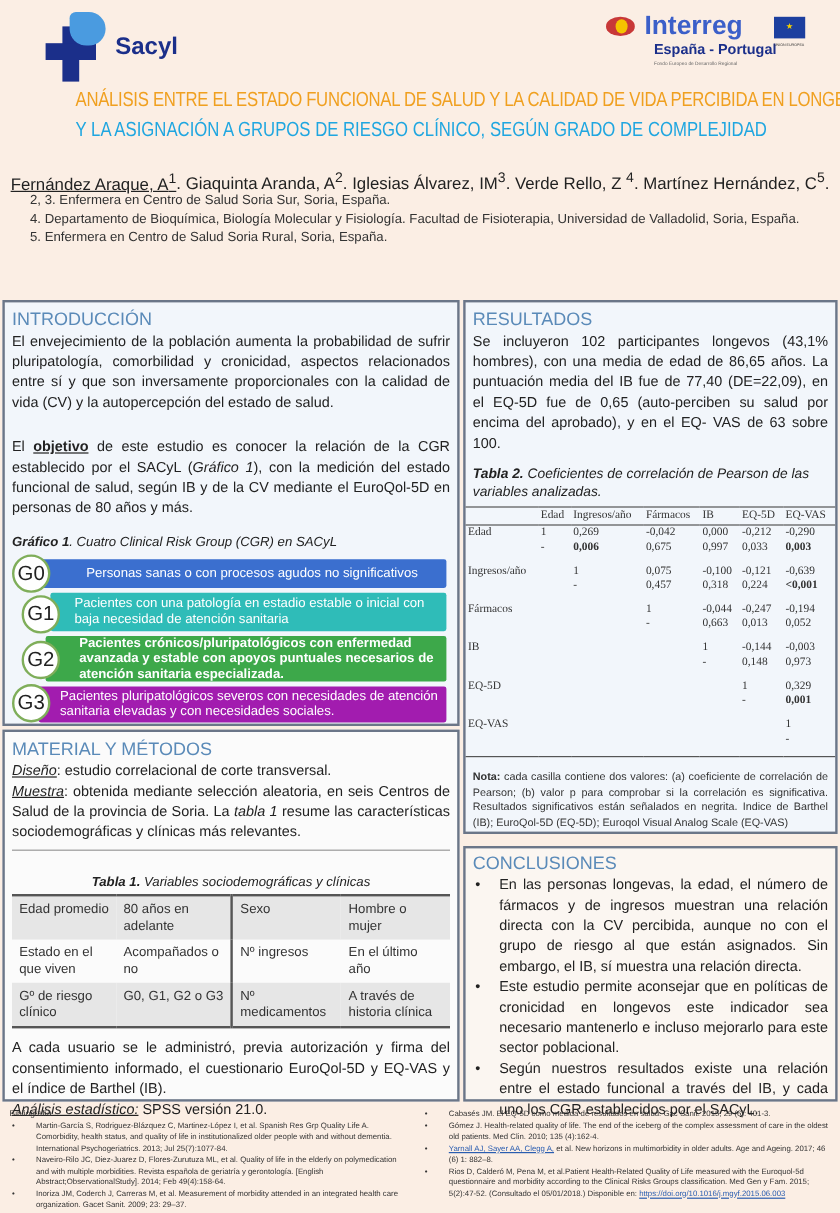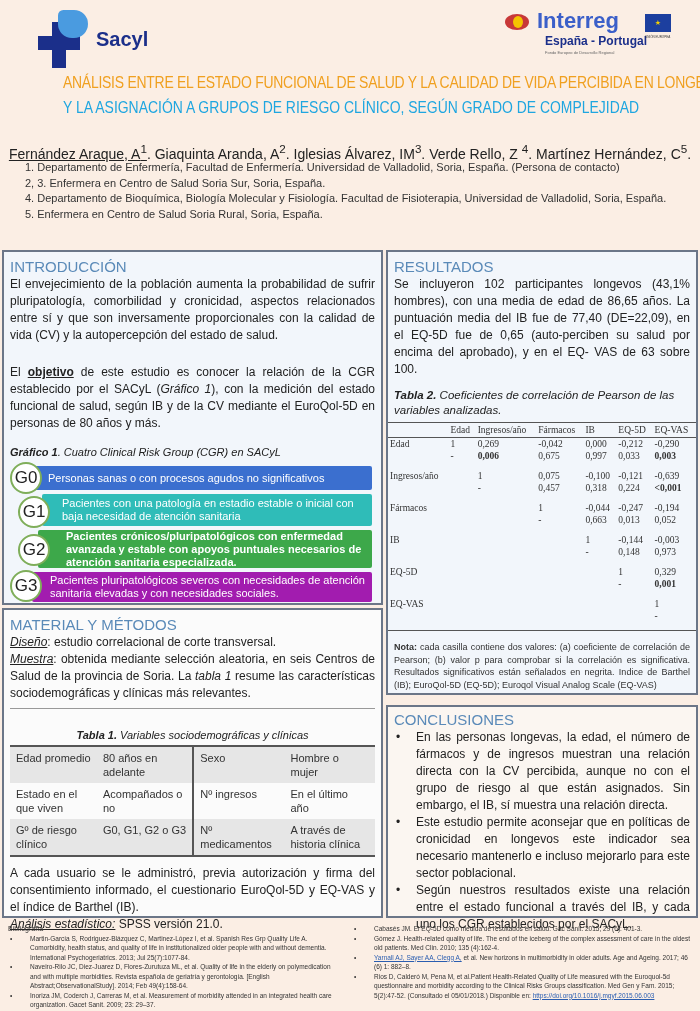--- a/index.html
+++ b/index.html
@@ -23,21 +23,21 @@
   .authors { position: absolute; left: 0; top: 125px; width: 700px; text-align: center; font-size: 14px; color: #222; margin-top: 17px; }
   .authors u { text-decoration: underline; }
   .affil { position: absolute; left: 25px; top: 160px; width: 660px; font-size: 11px; line-height: 15.5px; color: #333; }
   .panel { position: absolute; background: #f2f6fb; border: 2px solid #6b7688; border-radius: 0; }
   .panel-warm { background: #fbf6f1; }
   .sec-title { font-size: 15px; color: #5a8ab8; font-weight: normal; margin-bottom: 1px; }
   .text { font-size: 12px; line-height: 17px; text-align: justify; color: #222; }
   .intro { left: 2px; top: 250px; width: 381px; height: 355px; padding: 6px 6px; }
   .g-caption { font-size: 11px; font-style: italic; margin-top: 14px; }
   .cgr { position: relative; margin-top: 6px; height: 138px; }
-  .cgr-bar { position: absolute; color: #fff; font-size: 11px; line-height: 13px; padding-left: 6px; display: flex; align-items: center; border-radius: 2px; }
+  .cgr-bar { position: absolute; color: #fff; font-size: 11px; line-height: 13px; padding-left: 6px; display: flex; align-items: center; border-radius: 2px; justify-content: center; }
   .cgr-circle { position: absolute; width: 32px; height: 32px; border-radius: 50%; background: #fff; border: 2px solid #7fae5a; font-size: 17px; color: #222; display: flex; align-items: center; justify-content: center; z-index: 2; }
   .methods { left: 2px; top: 608px; width: 381px; height: 310px; padding: 6px 6px; background: #fbfbfb; }
   .t1-caption { text-align: center; font-size: 11px; font-style: italic; margin-top: 6px; padding-top: 20px; border-top: 1px solid #999; }
   .t1 { width: 100%; border-collapse: collapse; margin-top: 4px; border-top: 2px solid #555; border-bottom: 2px solid #555; font-size: 11px; color: #333; }
   .t1 td { padding: 4px 6px; vertical-align: top; line-height: 14px; }
   .t1 tr:nth-child(odd) { background: #e6e6e6; }
   .t1 td.sep { border-left: 2px solid #555; }
   .results { left: 386px; top: 250px; width: 312px; height: 445px; padding: 6px 6px; }
   .t2-caption { font-size: 11.5px; font-style: italic; margin-top: 10px; line-height: 15px; }
   .t2 { width: calc(100% + 12px); margin-left: -6px; border-collapse: collapse; font-family: "Liberation Serif", serif; font-size: 9.5px; color: #333; margin-top: 4px; border-top: 1px solid #555; border-bottom: 1px solid #555; }
@@ -83,21 +83,20 @@
 
 <div class="authors">
   <u><span>Fernández Araque, A</span><sup>1</sup></u><span>. </span>
   <span>Giaquinta Aranda, A</span><sup>2</sup><span>. </span>
   <span>Iglesias Álvarez, IM</span><sup>3</sup><span>. </span>
   <span>Verde Rello, Z </span><sup>4</sup><span>. </span>
   <span>Martínez Hernández, C</span><sup>5</sup><span>.</span>
 </div>
 
 <div class="affil">
-  <div>1. Departamento de Enfermería, Facultad de Enfermería. Universidad de Valladolid, Soria, España. (Persona de contacto)</div>
   <div>2, 3. Enfermera en Centro de Salud Soria Sur, Soria, España.</div>
   <div>4. Departamento de Bioquímica, Biología Molecular y Fisiología. Facultad de Fisioterapia, Universidad de Valladolid, Soria, España.</div>
   <div>5. Enfermera en Centro de Salud Soria Rural, Soria, España.</div>
 </div>
 
 <div class="panel intro">
   <div class="sec-title">INTRODUCCIÓN</div>
   <p class="text">El envejecimiento de la población aumenta la probabilidad de sufrir pluripatología, comorbilidad y cronicidad, aspectos relacionados entre sí y que son inversamente proporcionales con la calidad de vida (CV) y la autopercepción del estado de salud.</p>
   <p class="text" style="margin-top:20px"><span>El </span><b><u>objetivo</u></b><span> de este estudio es conocer la relación de la CGR establecido por el SACyL (</span><i>Gráfico 1</i><span>), con la medición del estado funcional de salud, según IB y de la CV mediante el EuroQol-5D en personas de 80 años y más.</span></p>
   <div class="g-caption"><b>Gráfico 1</b><span>. Cuatro Clinical Risk Group (CGR) en SACyL</span></div>

